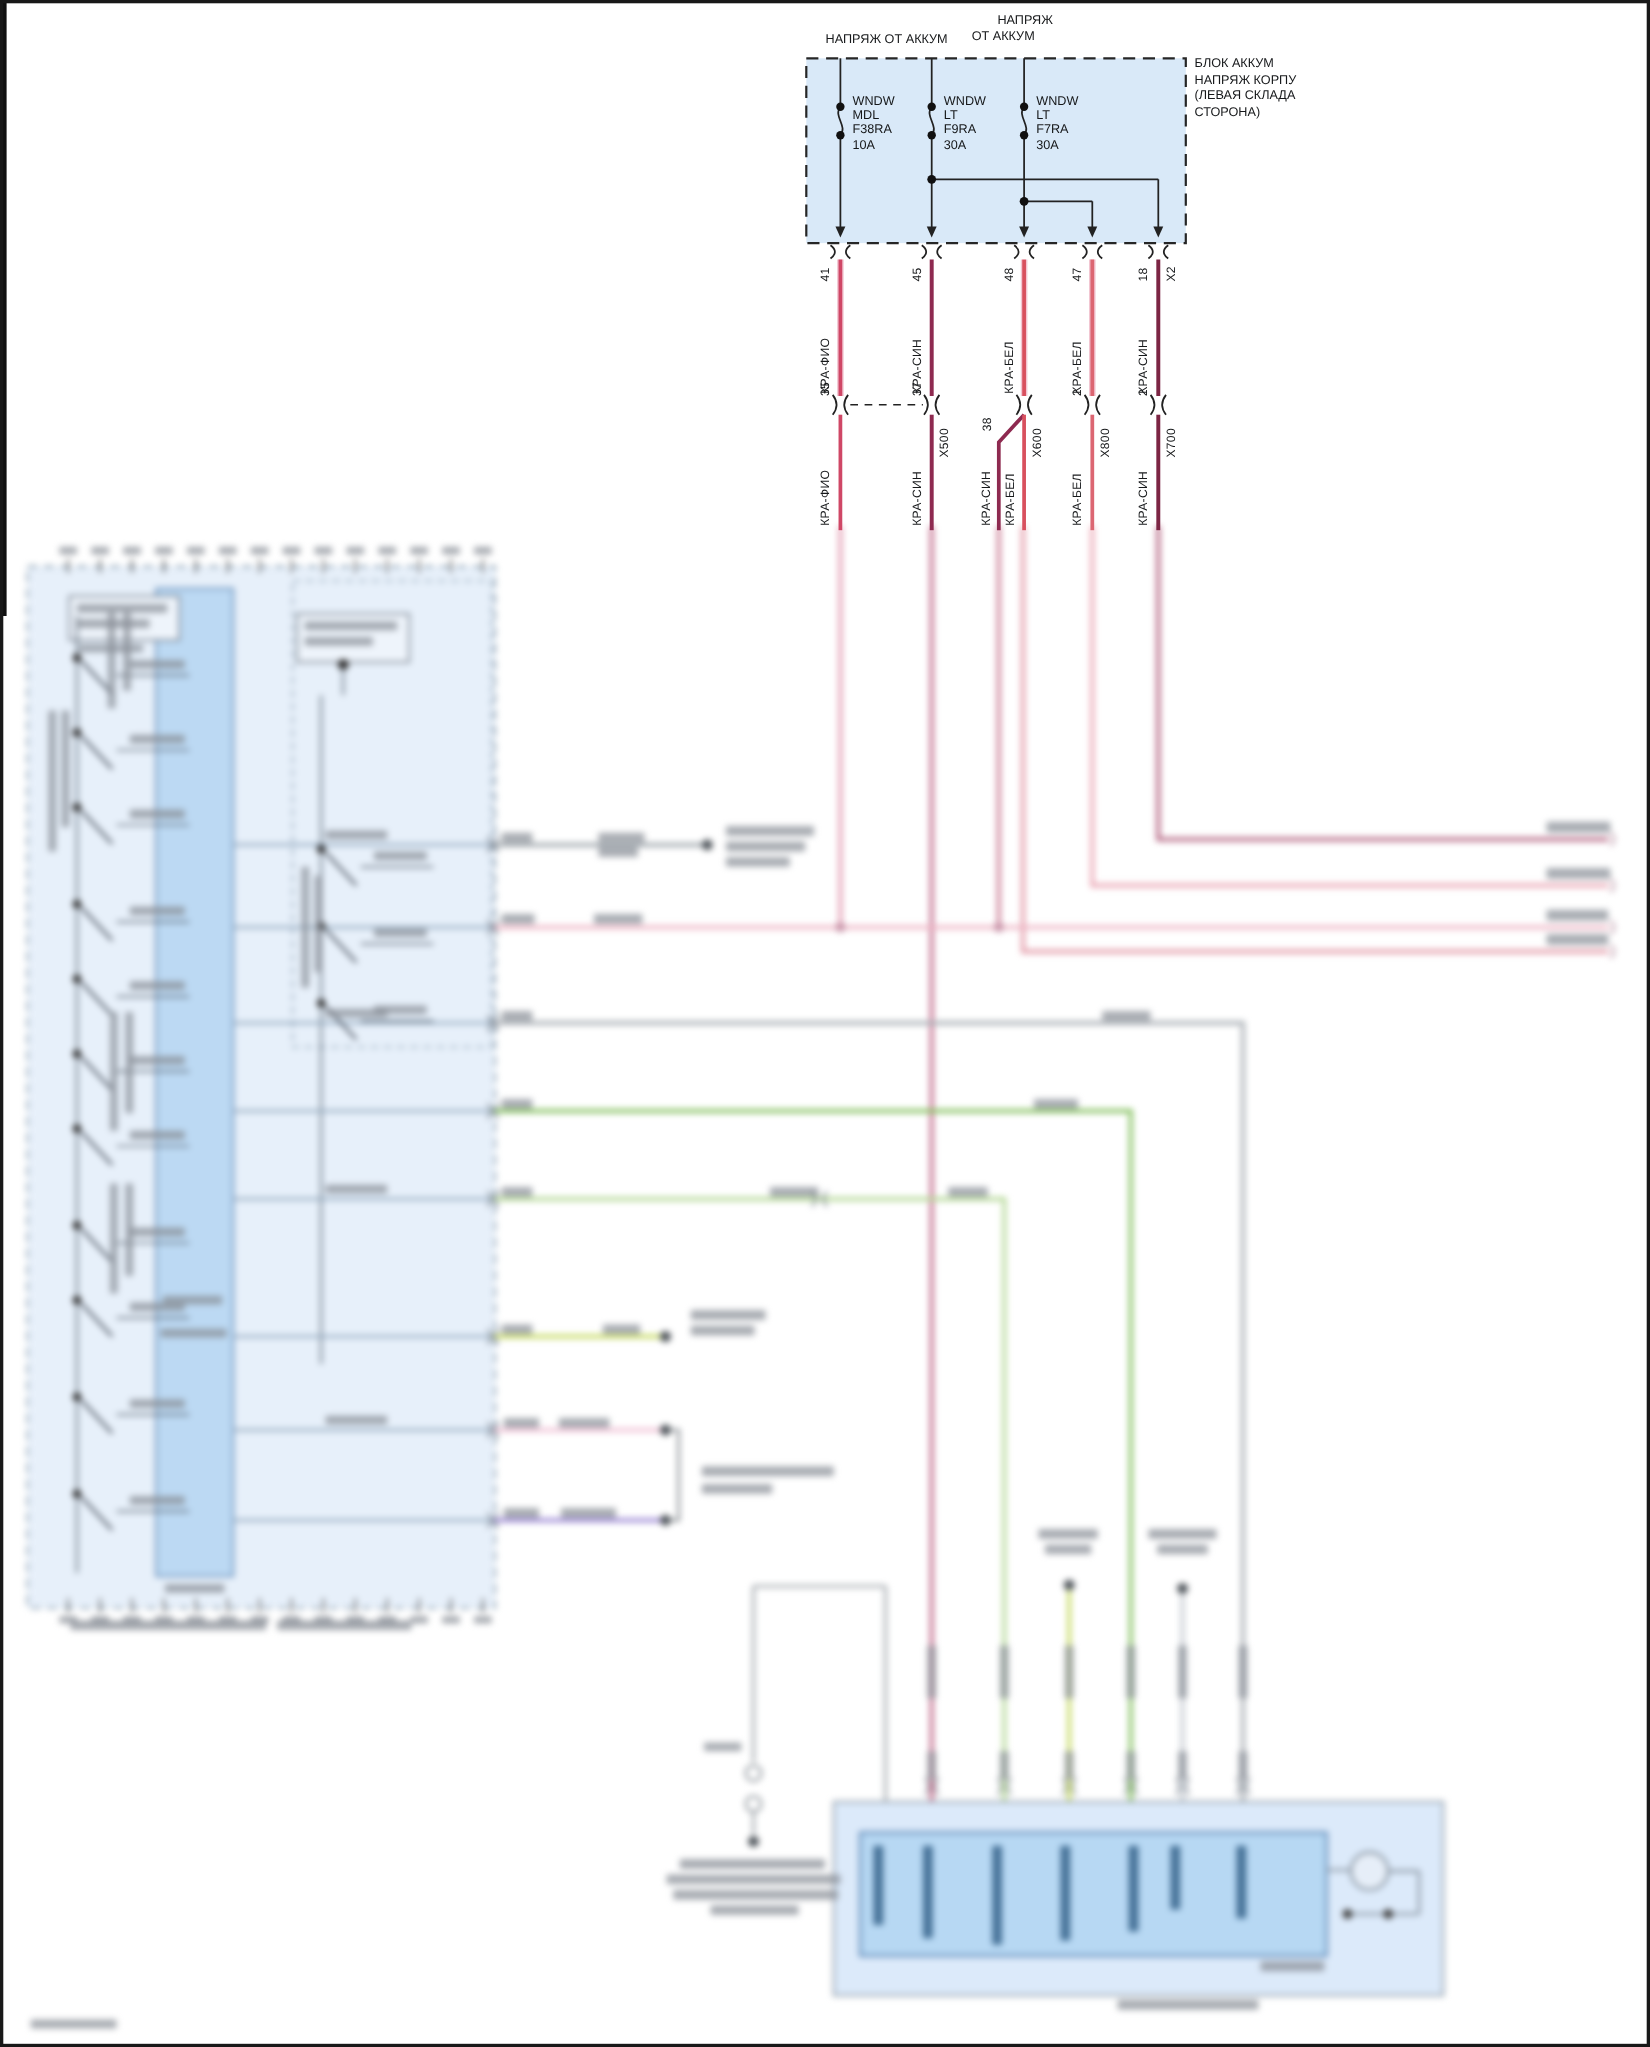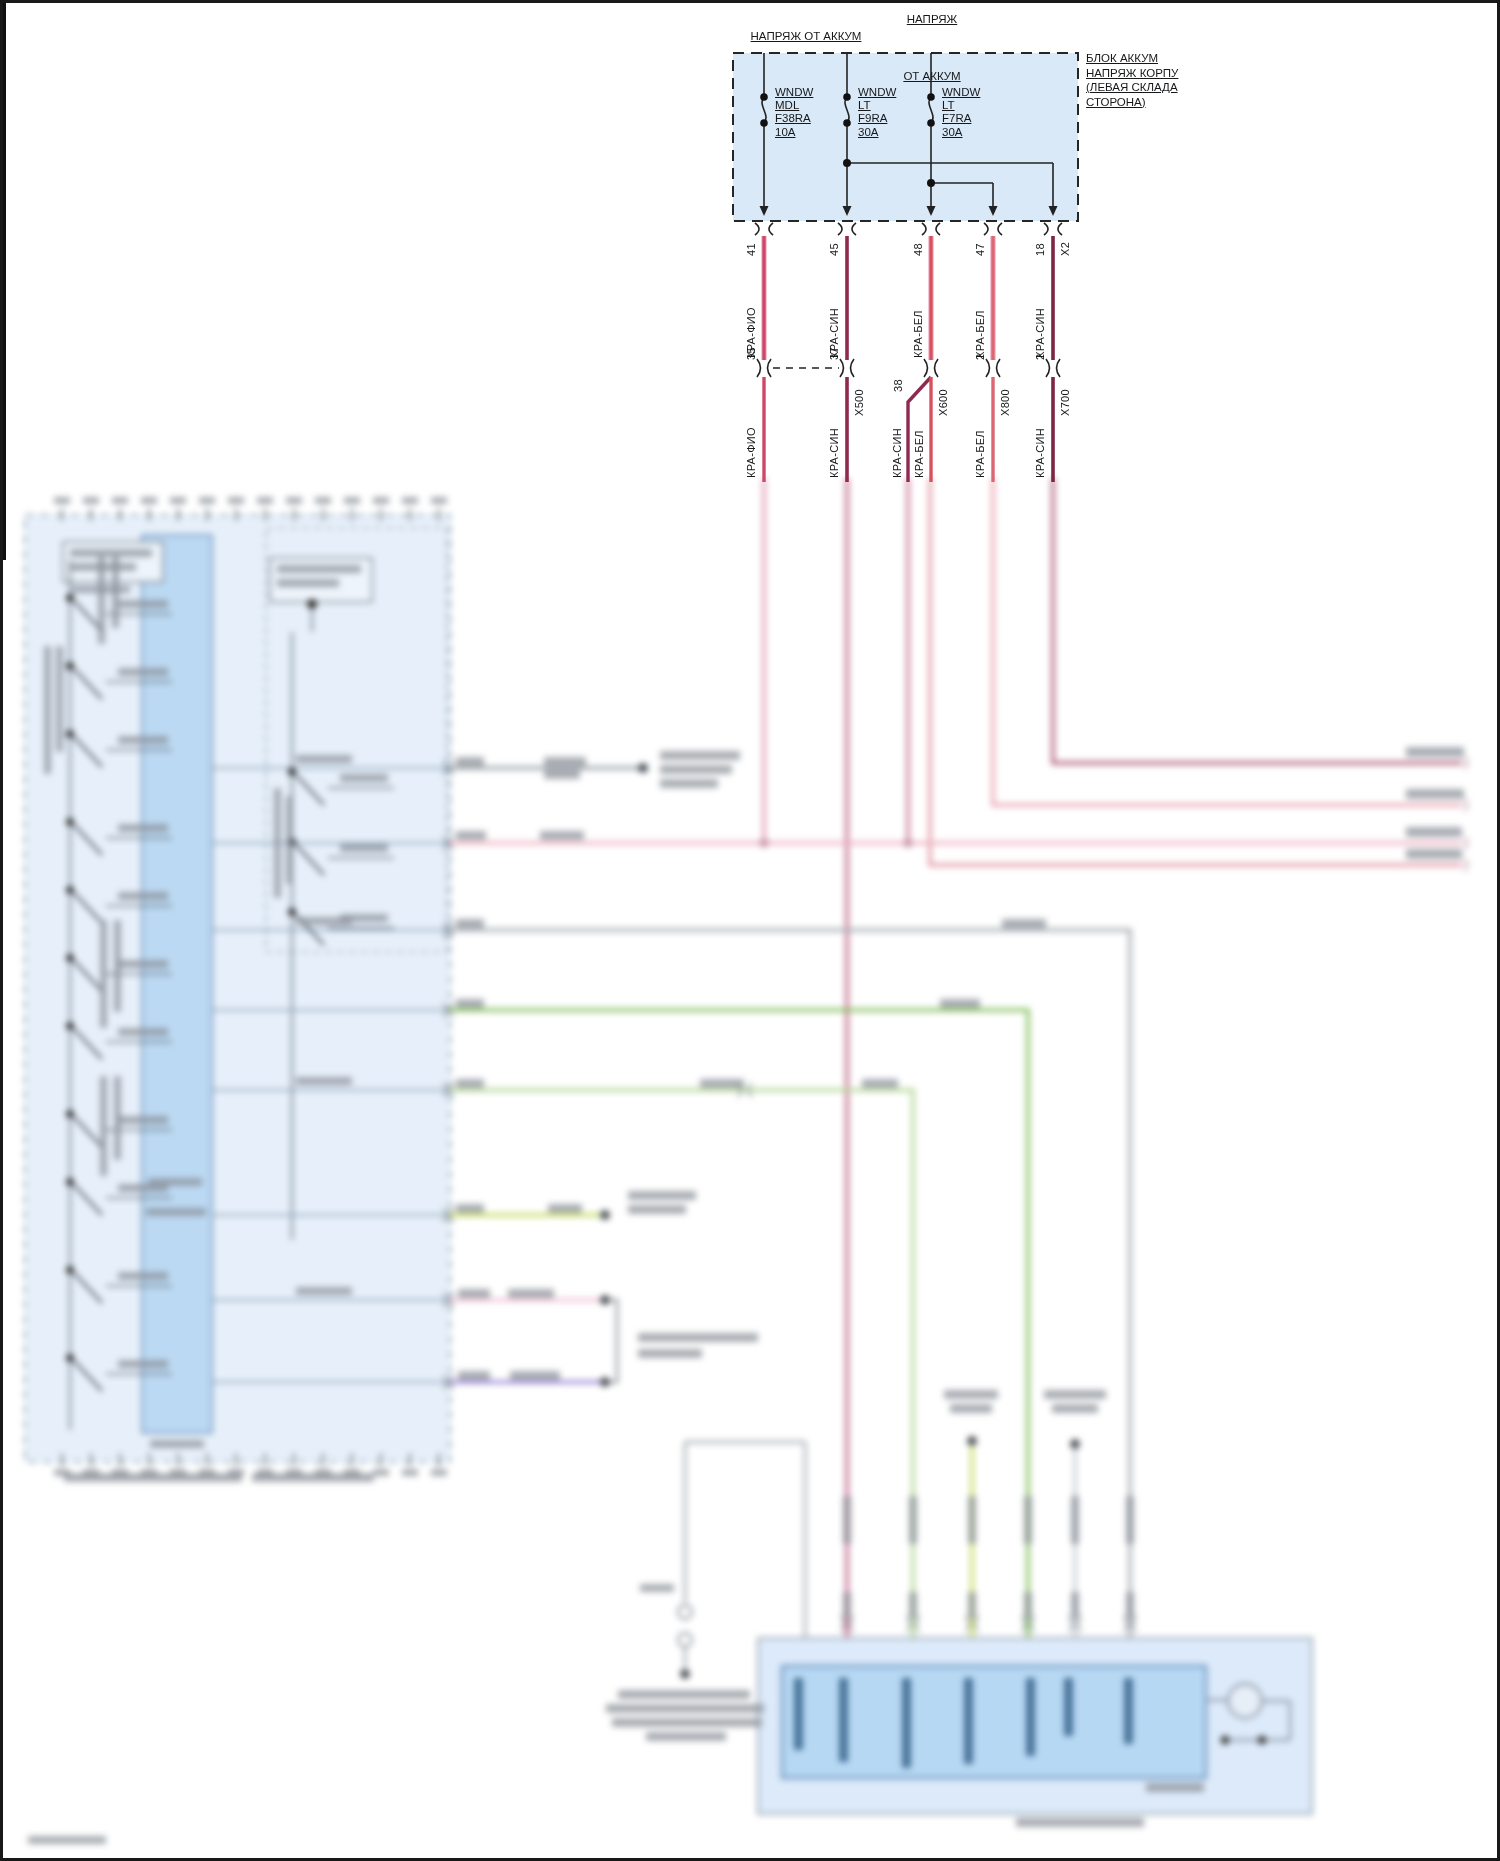--- a/index.html
+++ b/index.html
@@ -1,20 +1,20 @@
 <!DOCTYPE html>
 <html><head>
 <meta charset="utf-8">
 <style>
   html,body{margin:0;padding:0;background:#ffffff;}
   .stage{position:relative;width:1500px;height:1861px;background:#fff;overflow:hidden;
          font-family:"Liberation Sans",sans-serif;color:#16181a;}
   .layer{position:absolute;left:0;top:0;}
   .blur{position:absolute;left:0;top:0;width:1500px;height:1861px;filter:blur(3.1px);}
-  .t{position:absolute;font-size:11.5px;line-height:13.5px;white-space:nowrap;color:#16181a;text-decoration:underline;}
+  .t{position:absolute;font-size:11.5px;line-height:13.5px;white-space:nowrap;color:#16181a;}
   .tc{text-align:center;}
   .vt{position:absolute;writing-mode:vertical-rl;transform:rotate(180deg);
       font-size:11px;letter-spacing:.3px;white-space:nowrap;color:#16181a;width:16px;overflow:visible;}
   .tb{position:absolute;background:#888e96;opacity:.72;border-radius:1px;}
   .tbb{position:absolute;background:#38648c;opacity:.88;border-radius:1px;}
   .frame{position:absolute;left:0;top:0;width:1494px;height:1855px;border:3px solid #181818;pointer-events:none;}
   .lstrip{position:absolute;left:0;top:0;width:6px;height:560px;background:#101010;}
 </style>
 </head>
 <body>
@@ -381,21 +381,21 @@
       <line x1="847" y1="377" x2="847" y2="482" stroke="#8e2a50" stroke-width="3.6"></line>
       <path d="M931,377 L908,402 L908,482" stroke="#8e2a50" stroke-width="3.4"></path>
       <line x1="931" y1="377" x2="931" y2="482" stroke="#d8505e" stroke-width="3.4"></line>
       <line x1="993" y1="377" x2="993" y2="482" stroke="#dc6672" stroke-width="3.4"></line>
       <line x1="1053" y1="377" x2="1053" y2="482" stroke="#7c2544" stroke-width="3.6"></line>
     </g>
   </svg>
 
   <div class="t tc" style="left:720px;top:30px;width:172px;">НАПРЯЖ ОТ АККУМ</div>
   <div class="t tc" style="left:876px;top:13px;width:112px;">НАПРЯЖ</div>
-  <div class="t tc" style="left:876px;top:27px;width:112px;margin-top:43px;">ОТ АККУМ</div>
+  <div class="t tc" style="left:856px;top:27px;width:112px;">ОТ АККУМ</div>
 
   <div class="t" style="left:1086px;top:51px;line-height:14.5px;">
     <div>БЛОК АККУМ</div>
     <div>НАПРЯЖ КОРПУ</div>
     <div>(ЛЕВАЯ СКЛАДА</div>
     <div>СТОРОНА)</div>
   </div>
 
   <div class="t" style="left:775px;top:86px;line-height:13.2px;">
     <div>WNDW</div>

